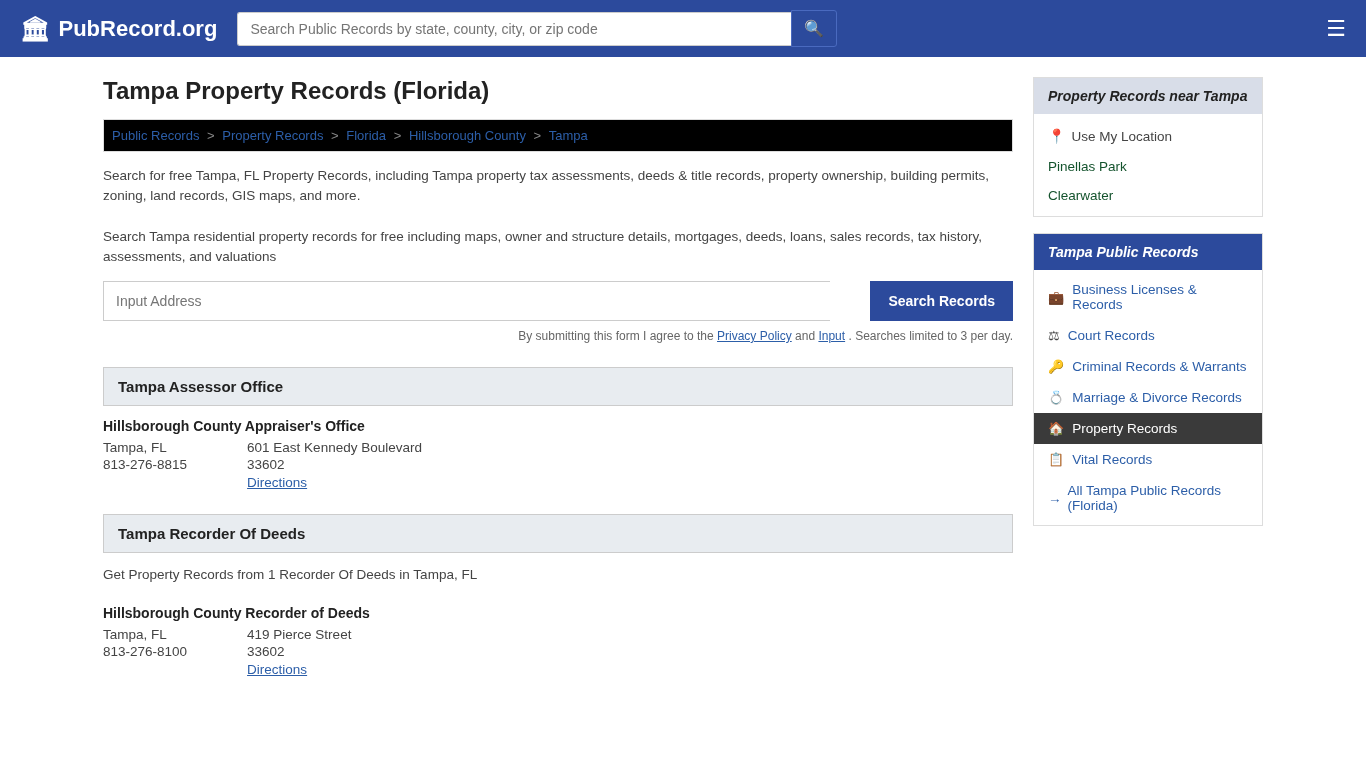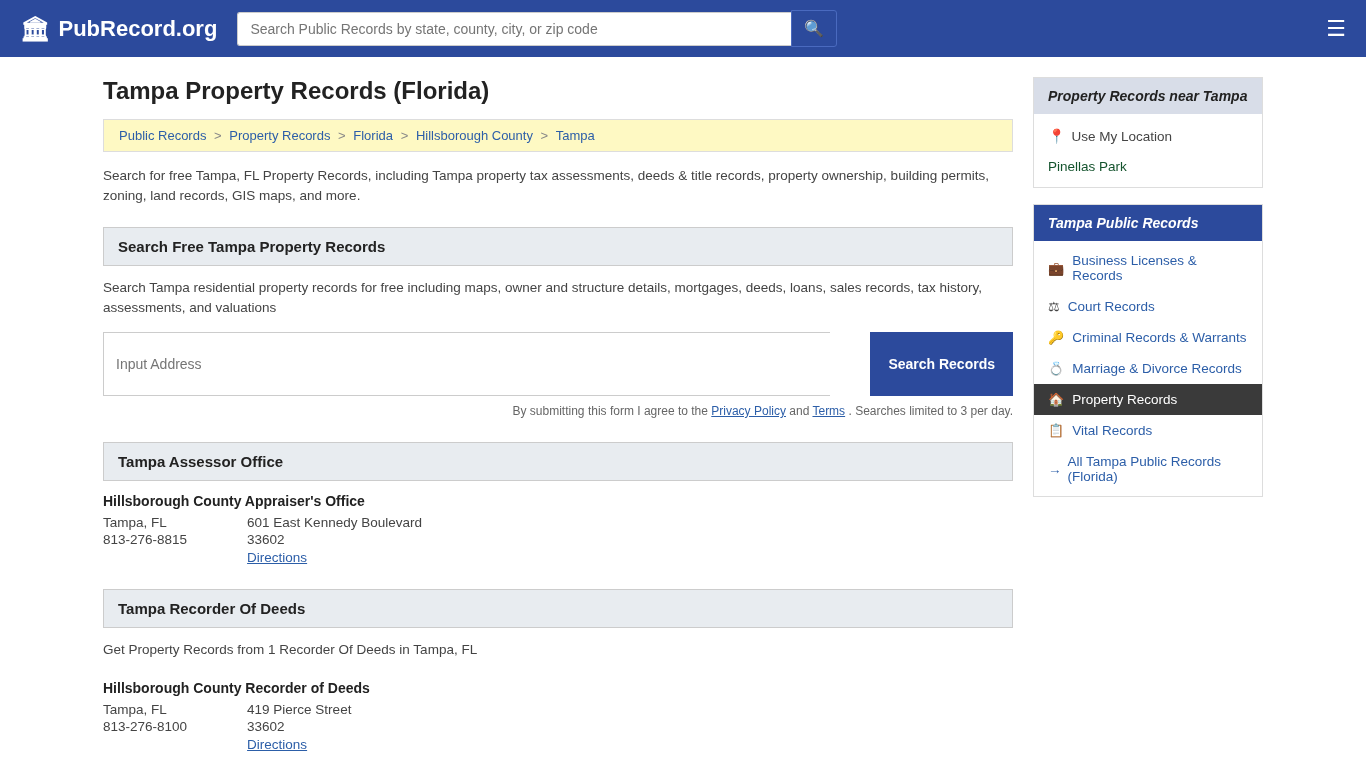--- a/index.html
+++ b/index.html
@@ -73,22 +73,22 @@
     
     .page-title {
       font-size: 24px;
       font-weight: bold;
       color: #222;
       margin-bottom: 14px;
     }
 
     
     .breadcrumb {
-      background: #fef9c3;
-      padding: 8px 15px;
+      background: #000000;
+      padding: 8px 8px;
       font-size: 13px;
       color: #555;
       margin-bottom: 14px;
       border: 1px solid #ddd;
     }
     .breadcrumb a { color: #2c5ea8; text-decoration: none; }
     .breadcrumb span { color: #888; margin: 0 4px; }
 
     
     .description {
@@ -130,21 +130,21 @@
       font-size: 14px;
       border: 1px solid #ccc;
       border-right: none;
       outline: none;
       color: #999;
     }
     .search-records-btn {
       background: #2c4a9c;
       color: #fff;
       border: none;
-      padding: 24px 18px;
+      padding: 12px 18px;
       font-size: 14px;
       font-weight: bold;
       cursor: pointer;
       white-space: nowrap;
       margin-left: 40px;
     }
     .form-disclaimer {
       font-size: 12px;
       color: #666;
       text-align: right;
@@ -279,32 +279,31 @@
       <a href="#">Florida</a>
       <span> &gt; </span>
       <a href="#">Hillsborough County</a>
       <span> &gt; </span>
       <a href="#">Tampa</a>
     </div>
 
     <p class="description">Search for free Tampa, FL Property Records, including Tampa property tax assessments, deeds &amp; title records, property ownership, building permits, zoning, land records, GIS maps, and more.</p>
 
     <div class="office-section">
-      <div class="section-header">Search Free Tampa Property Records</div>
       <div class="search-form">
         <p class="search-form-desc">Search Tampa residential property records for free including maps, owner and structure details, mortgages, deeds, loans, sales records, tax history, assessments, and valuations</p>
         <div class="search-row">
           <input class="address-input" type="text" placeholder="Input Address" style="">
           <button class="search-records-btn">Search Records</button>
         </div>
         <div class="form-disclaimer">
           <span>By submitting this form I agree to the</span>
           <a href="#"> Privacy Policy</a>
           <span> and </span>
-          <a href="#">Terms</a>
+          <a href="#">Input</a>
           <span>. Searches limited to 3 per day.</span>
         </div>
       </div>
     </div>
 
     <div class="office-section">
       <div class="section-header">Tampa Assessor Office</div>
       <div class="office-entry">
         <div class="office-name">Hillsborough County Appraiser's Office</div>
         <div class="office-details">
@@ -344,20 +343,21 @@
   <aside class="sidebar">
 
     <div class="sidebar-box">
       <div class="sidebar-box-header">Property Records near Tampa</div>
       <div class="sidebar-location-list">
         <div class="sidebar-use-location">
           <span class="location-icon">📍</span>
           <span>Use My Location</span>
         </div>
         <a class="sidebar-city-link" href="#">Pinellas Park</a>
+        <a class="sidebar-city-link" href="#">Clearwater</a>
       </div>
     </div>
 
     <div class="sidebar-box">
       <div class="sidebar-box-header dark">Tampa Public Records</div>
       <div class="sidebar-records-list">
         <a class="sidebar-record-item" href="#">
           <span class="record-icon">💼</span>
           <span>Business Licenses &amp; Records</span>
         </a>

